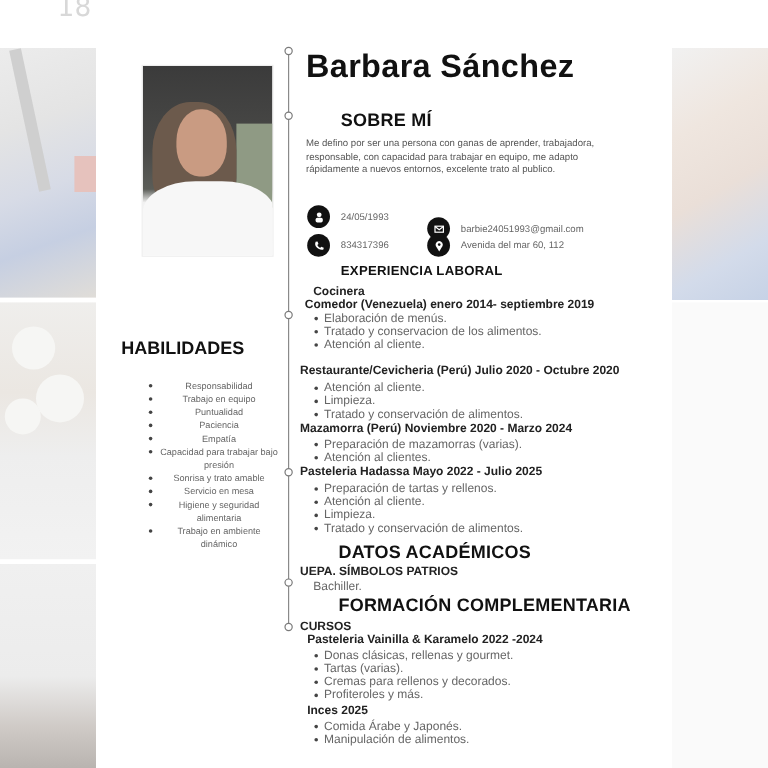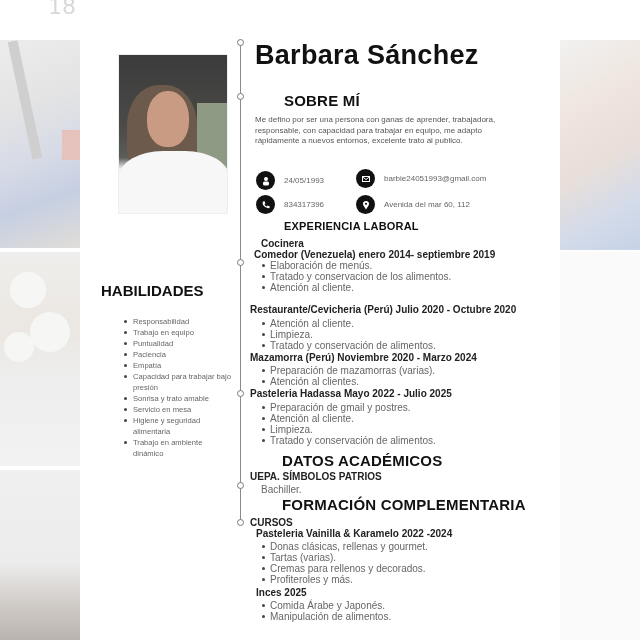--- a/index.html
+++ b/index.html
@@ -43,21 +43,21 @@
 
   .h-exp { left: 284px; top: 220px; font-size: 11px; }
   .block { position: absolute; left: 250px; font-size: 10px; color: #333333; }
   .block .t { font-weight: bold; color: #222222; line-height: 11px; white-space: nowrap; }
   .block ul { list-style: none; margin-left: 10px; }
   .block li { color: #666666; line-height: 11px; position: relative; padding-left: 10px; white-space: nowrap; }
   .block li:before { content: ""; position: absolute; left: 2px; top: 4px; width: 3px; height: 3px; border-radius: 50%; background: #444444; }
 
   .h-hab { position: absolute; left: 101px; top: 282px; font-size: 15px; font-weight: bold; color: #111111; }
   .skills { position: absolute; left: 122px; top: 316px; width: 110px; list-style: none; font-size: 7.6px; }
-  .skills li { color: #666666; line-height: 11px; position: relative; padding-left: 11px; }
+  .skills li { color: #666666; line-height: 11px; position: relative; padding-left: 11px; text-align: center; }
   .skills li:before { content: ""; position: absolute; left: 2px; top: 4px; width: 3px; height: 3px; border-radius: 50%; background: #444444; }
 
   .h-dat { left: 282px; top: 452px; font-size: 15px; }
   .h-form { left: 282px; top: 496px; font-size: 15px; }
 </style>
 </head>
 <body>
 
 <div class="page">
   <div class="page-num">18</div>
@@ -107,21 +107,21 @@
     <span class="txt">24/05/1993</span>
   </div>
   <div class="contact" style="left:256px;top:195px;">
     <span class="ic">
       <svg viewBox="0 0 10 10">
           <path d="M2 1.5 L3.6 1.2 L4.4 3.4 L3.4 4.2 Q4.2 5.9 5.8 6.6 L6.6 5.6 L8.8 6.4 L8.5 8 Q4.8 8.8 2 5 Q1.2 3.4 2 1.5Z" fill="#fff"></path>
         </svg>
     </span>
     <span class="txt">834317396</span>
   </div>
-  <div class="contact" style="left:356px;top:169px;">
+  <div class="contact" style="left:356px;top:181px;">
     <span class="ic">
       <svg viewBox="0 0 10 10">
           <rect x="1.5" y="2.5" width="7" height="5" fill="none" stroke="#fff" stroke-width="1"></rect>
           <path d="M1.5 2.8 L5 5.5 L8.5 2.8" fill="none" stroke="#fff" stroke-width="1"></path>
         </svg>
     </span>
     <span class="txt">barbie24051993@gmail.com</span>
   </div>
   <div class="contact" style="left:356px;top:195px;">
     <span class="ic">
@@ -158,21 +158,21 @@
     <div class="t">Mazamorra (Perú) Noviembre 2020 - Marzo 2024</div>
     <ul style="margin-top:2px;">
       <li>Preparación de mazamorras (varias).</li>
       <li>Atención al clientes.</li>
     </ul>
   </div>
 
   <div class="block" style="top:388px;">
     <div class="t">Pasteleria Hadassa  Mayo 2022 - Julio 2025</div>
     <ul style="margin-top:3px;">
-      <li>Preparación de gmail y postres.</li>
+      <li>Preparación de tartas y rellenos.</li>
       <li>Atención al cliente.</li>
       <li>Limpieza.</li>
       <li>Tratado y conservación de alimentos.</li>
     </ul>
   </div>
 
   <div class="h-hab">HABILIDADES</div>
   <ul class="skills">
     <li>Responsabilidad</li>
     <li>Trabajo en equipo</li>

